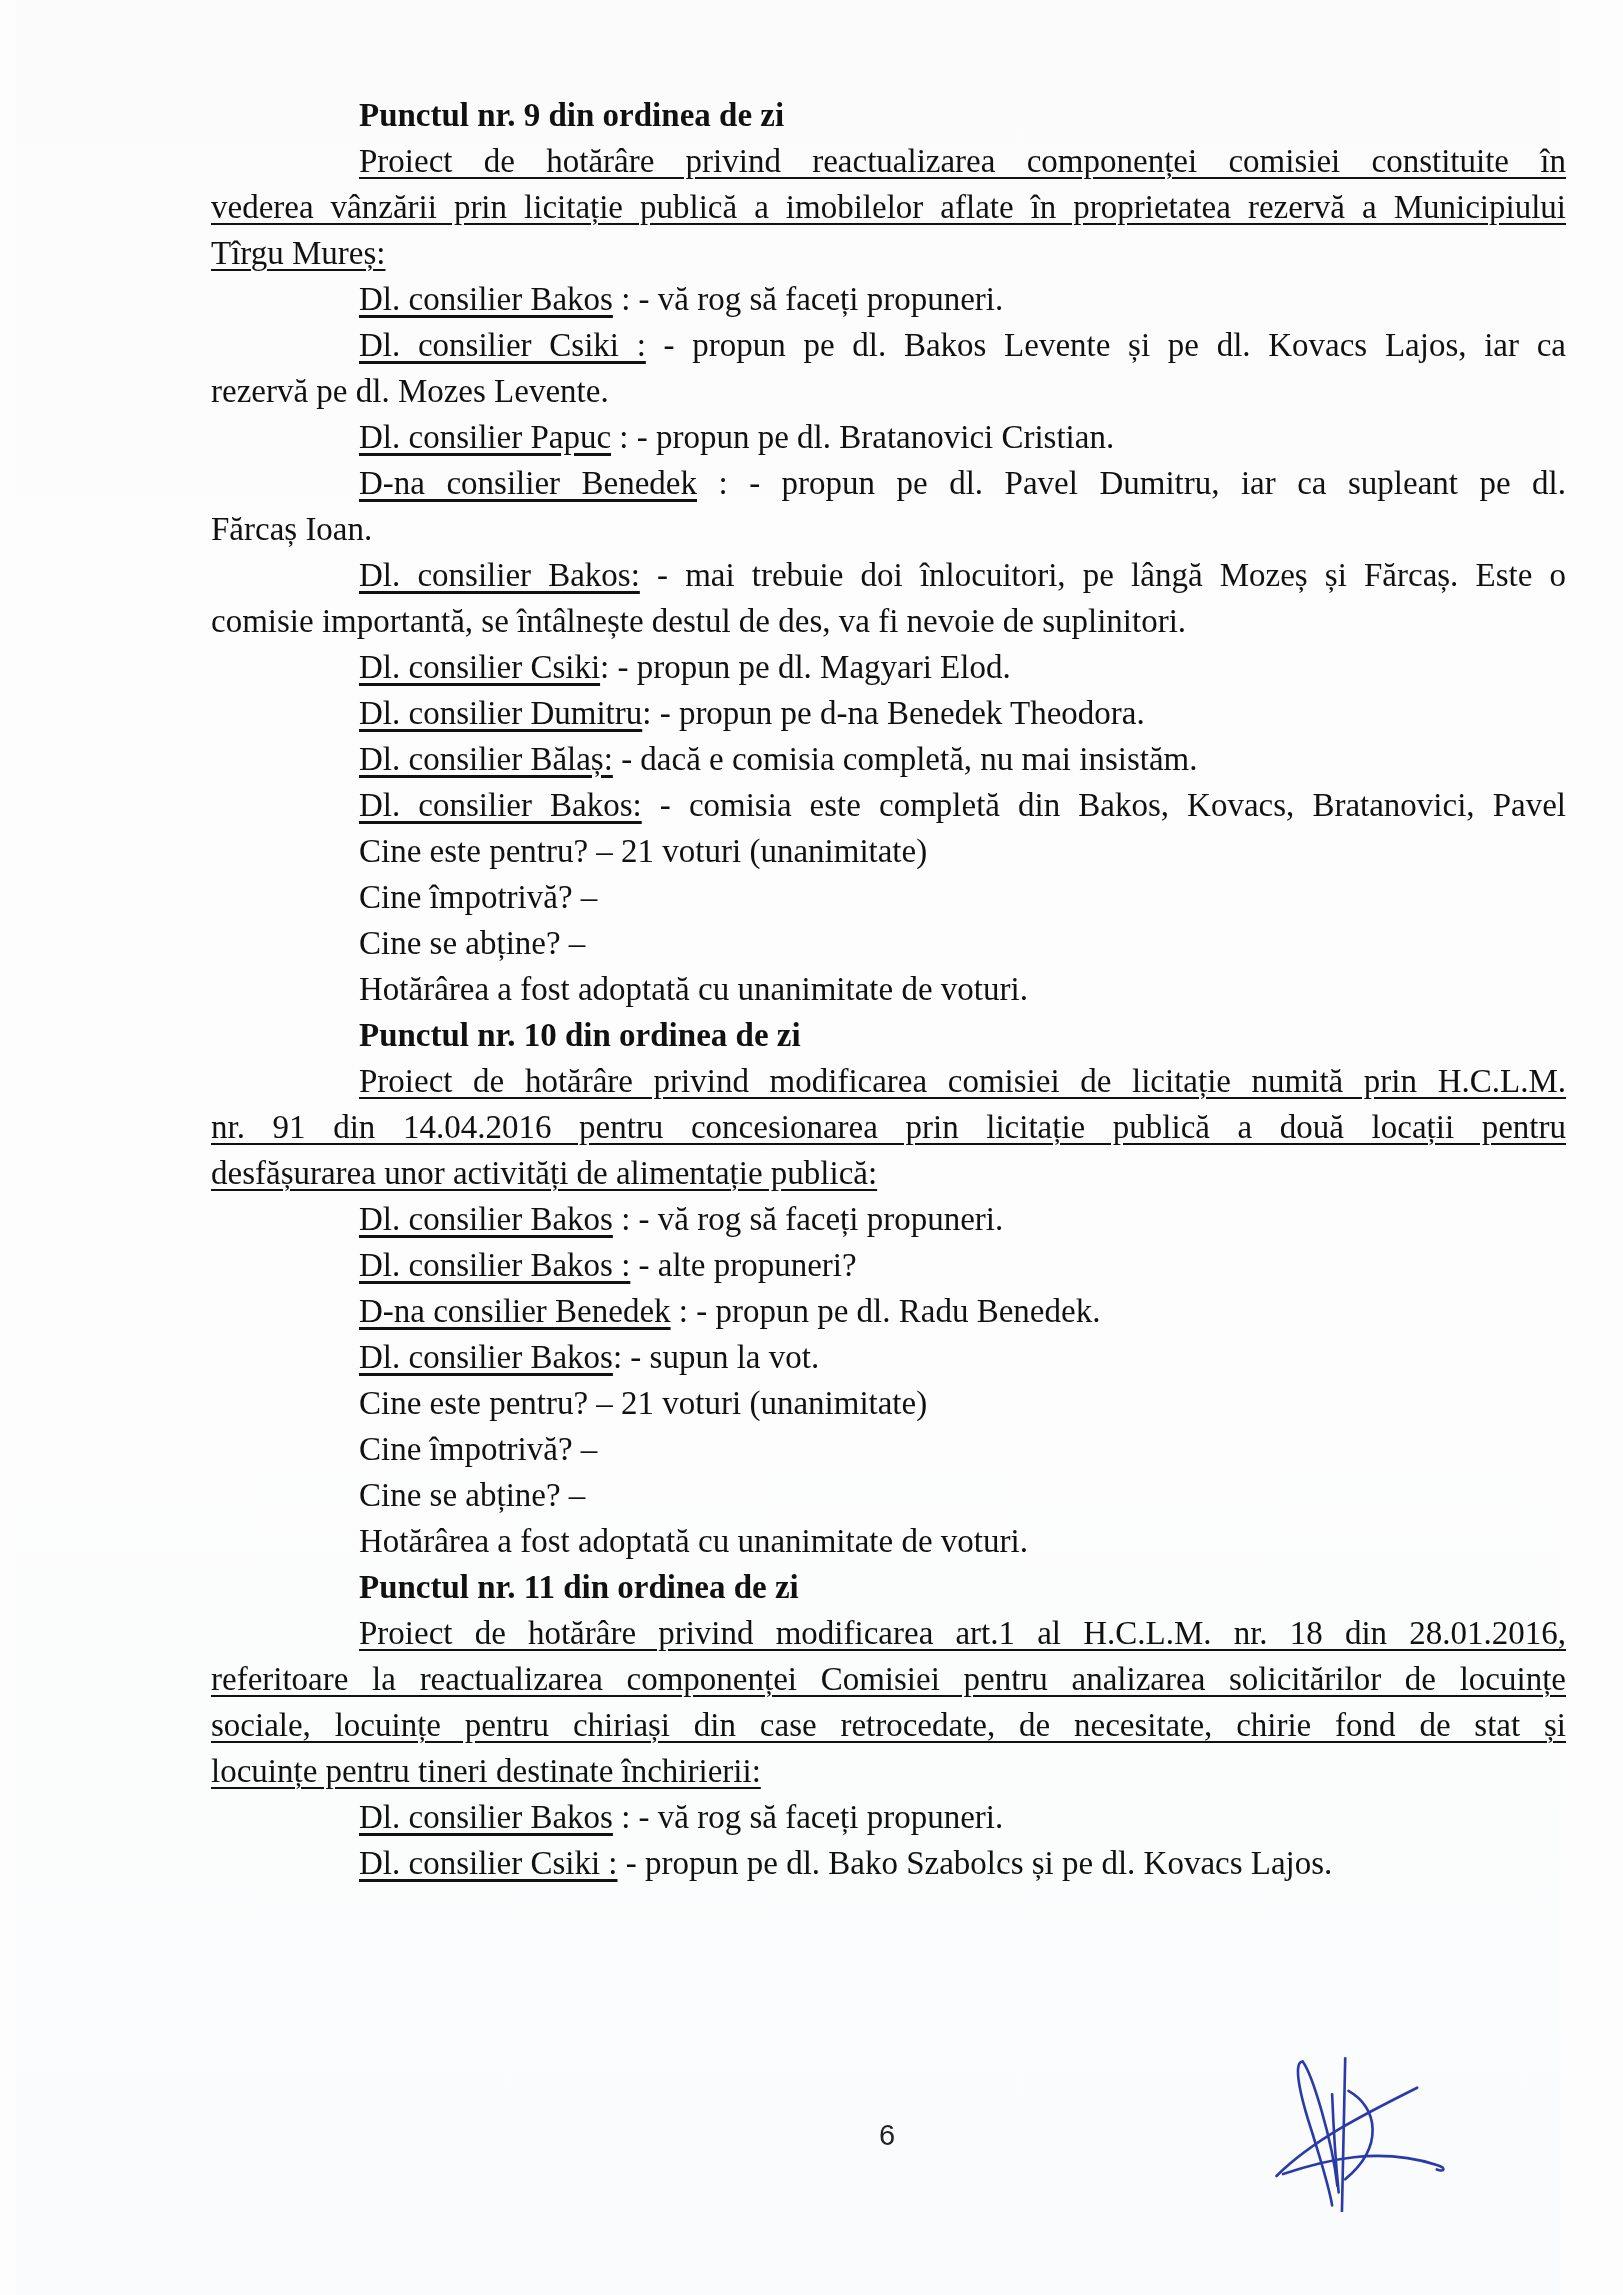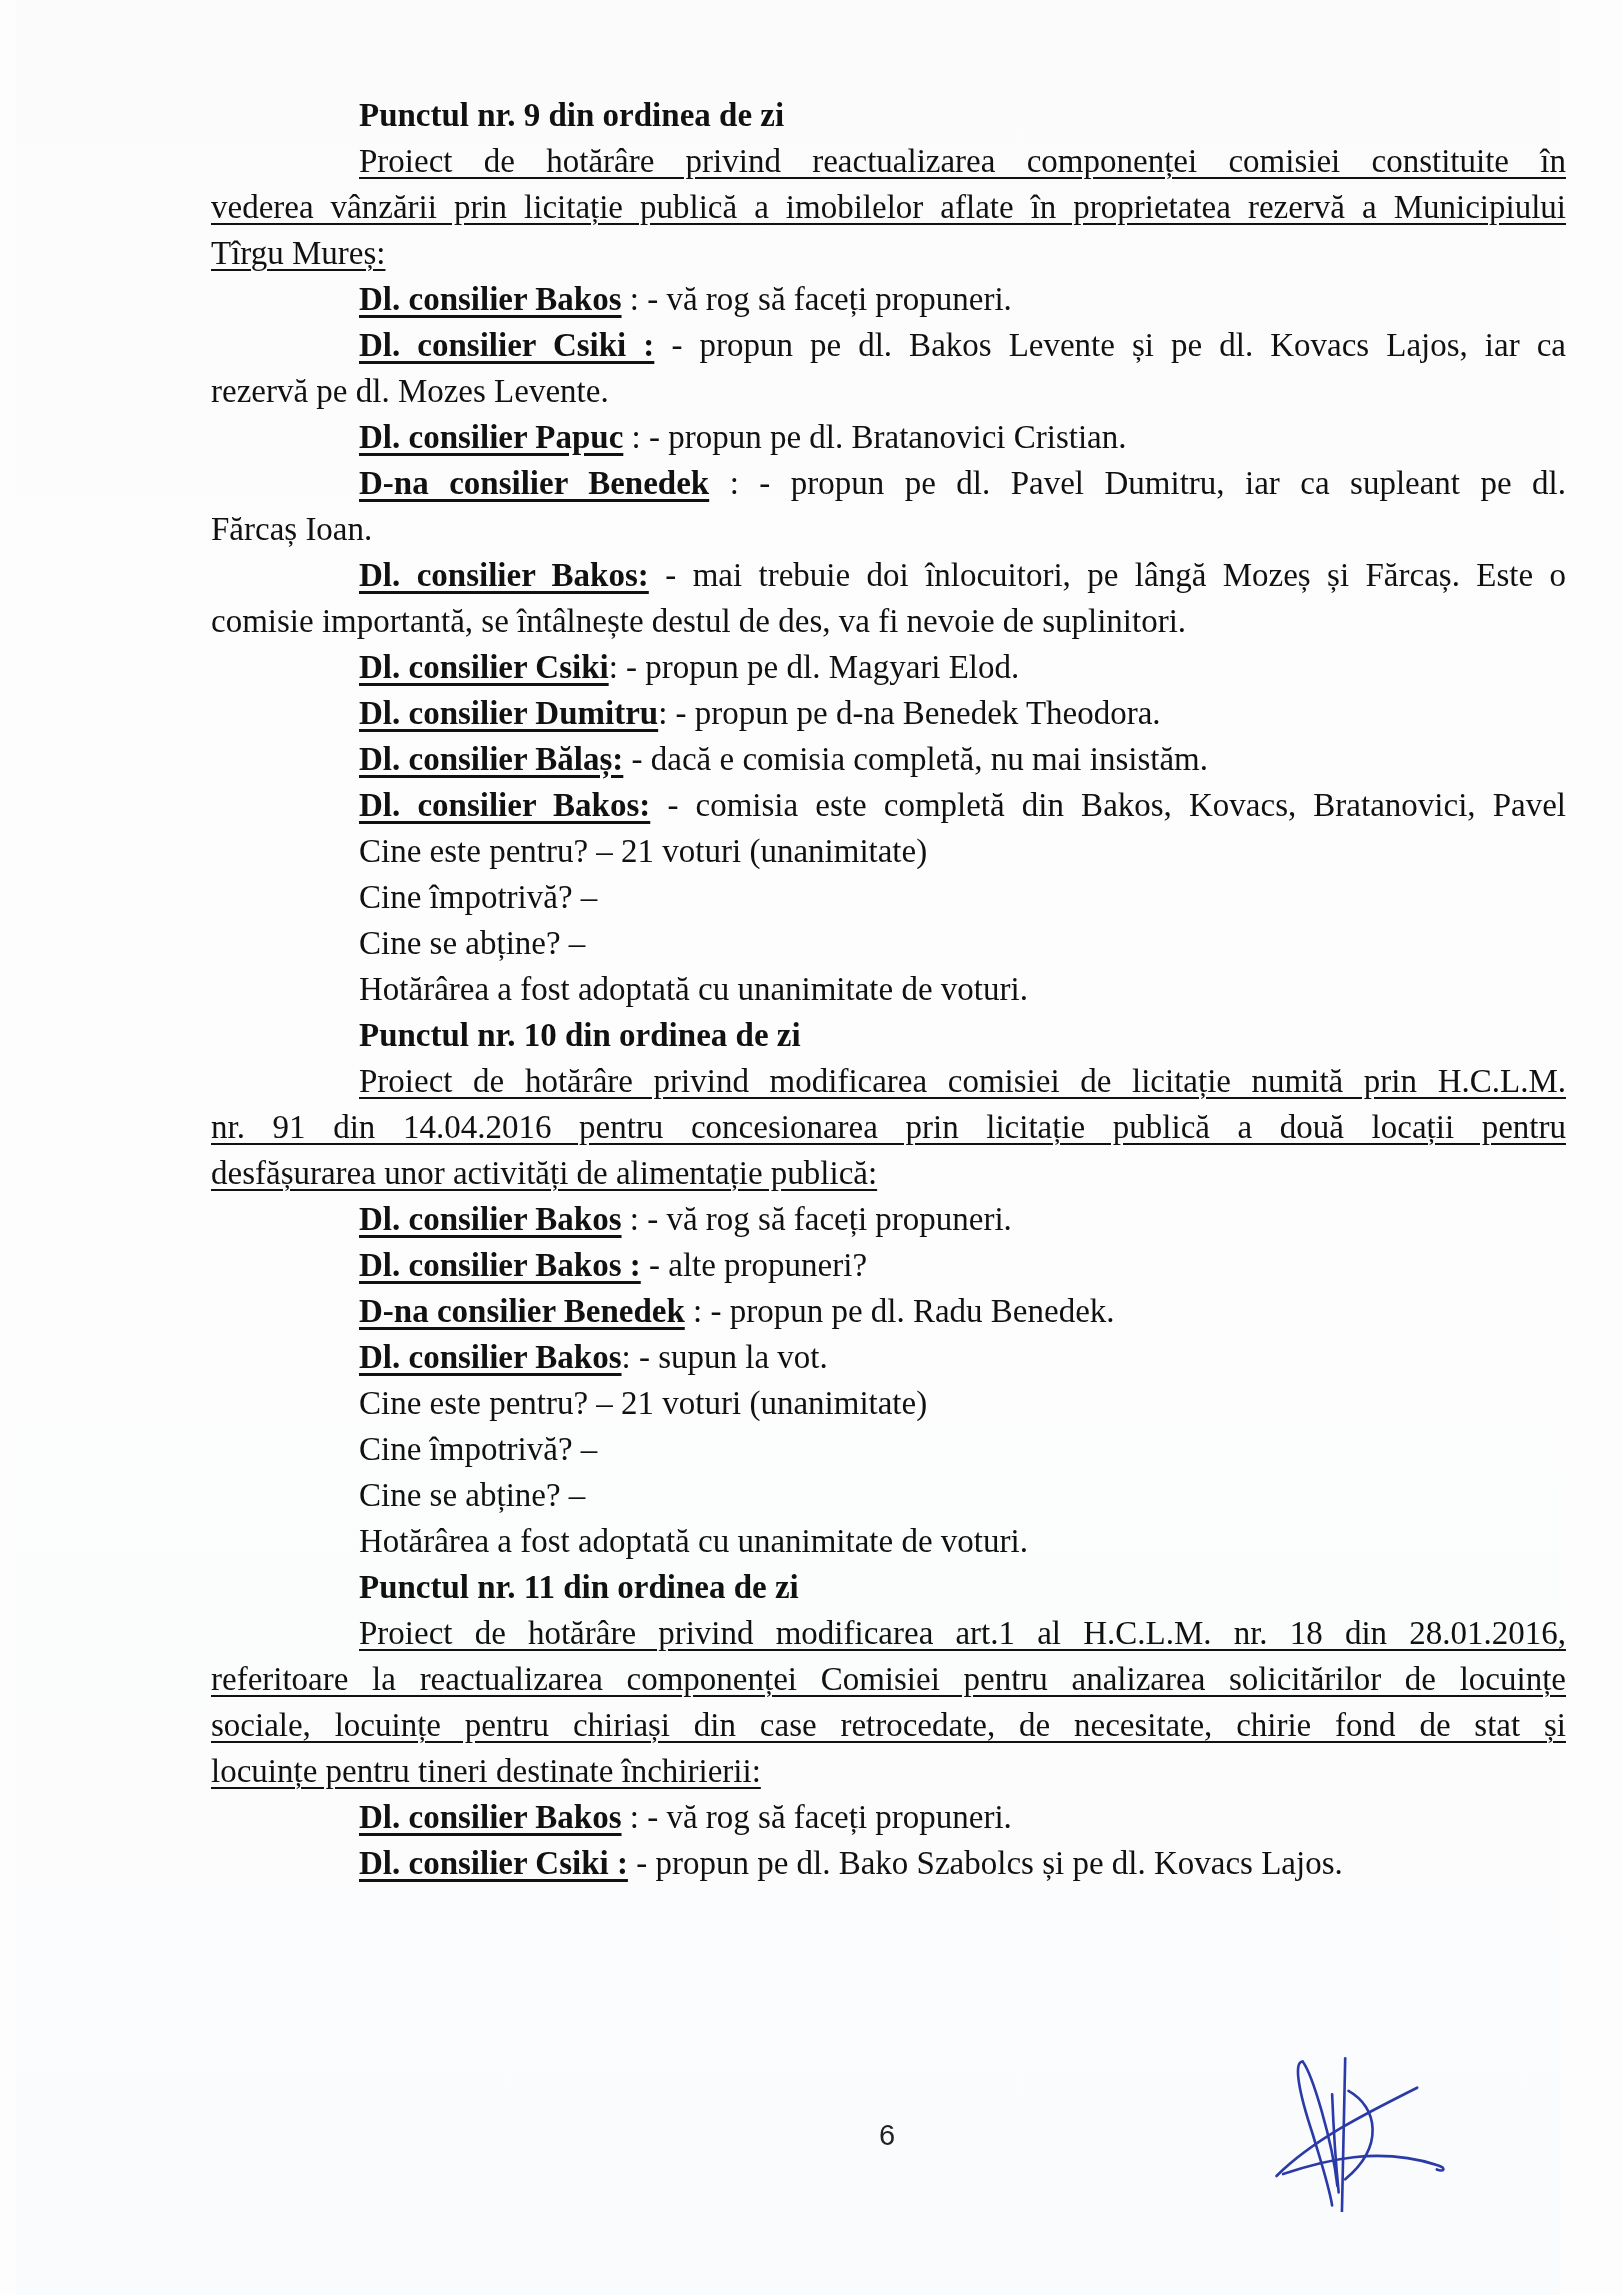--- a/index.html
+++ b/index.html
@@ -28,21 +28,21 @@
       height: 46px;
     }
     .indent { padding-left: 148px; }
     .justify {
       text-align: justify;
       text-align-last: justify;
       white-space: normal;
     }
     .heading { font-weight: bold; }
     .u { text-decoration: underline; text-decoration-thickness: 2px; text-underline-offset: 5.2px; }
-    .speaker { font-weight: bold; text-decoration: underline; text-decoration-thickness: 3.3px; text-underline-offset: 5.2px; }
+    .speaker { font-weight: normal; text-decoration: underline; text-decoration-thickness: 3.3px; text-underline-offset: 5.2px; }
     .page-number {
       position: absolute; left: 863px; top: 2119px;
       font-family: "Liberation Sans", "DejaVu Sans", sans-serif;
       font-size: 29px; color: #222;
     }
     .signature { position: absolute; left: 1257px; top: 2055px; width: 236px; height: 157px; }
   </style>
 </head>
 <body>
 

